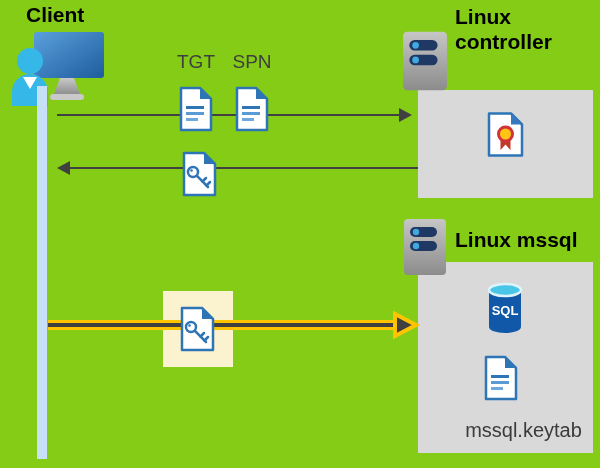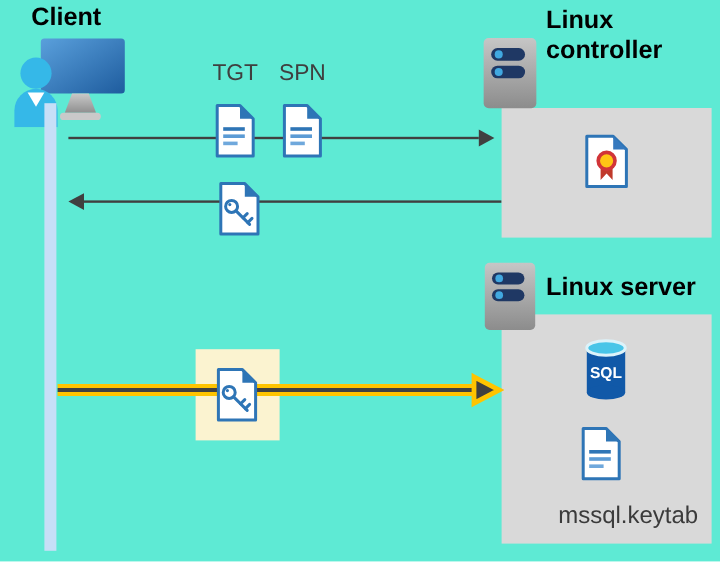--- a/index.html
+++ b/index.html
@@ -1,17 +1,17 @@
 <!DOCTYPE html>
 <html><head>
 <meta charset="utf-8">
 <style>
   html,body{margin:0;padding:0;background:#fff;}
   #canvas{
-    position:relative;width:600px;height:468px;background:#5eead4;overflow:hidden;
+    position:relative;width:600px;height:468px;background:#84cc16;overflow:hidden;
     font-family:"Liberation Sans",sans-serif;
   }
   .abs{position:absolute;}
   .heading{font-weight:bold;font-size:21px;color:#000;line-height:25px;}
   .small-label{font-size:19px;color:#3f3f3f;}
   .gray-box{background:#d9d9d9;}
   .client-line{background:#c7dff7;}
   .hline{background:#404040;height:2px;}
   .arrow-right{width:0;height:0;border-top:7px solid transparent;border-bottom:7px solid transparent;border-left:13px solid #404040;}
   .arrow-left{width:0;height:0;border-top:7px solid transparent;border-bottom:7px solid transparent;border-right:13px solid #404040;}
@@ -115,21 +115,21 @@
         <stop offset="0" stop-color="#c6c6c6"></stop>
           <stop offset="1" stop-color="#8c8c8c"></stop>
       </linearGradient>
     </defs>
     <rect x="1" y="1" width="42" height="56" rx="4" fill="url(#gradSrv2)"></rect>
     <rect x="7" y="9" width="27" height="10" rx="5" fill="#1f3864"></rect>
     <circle cx="13" cy="14" r="3.2" fill="#41a8e0"></circle>
     <rect x="7" y="23" width="27" height="10" rx="5" fill="#1f3864"></rect>
     <circle cx="13" cy="28" r="3.2" fill="#41a8e0"></circle>
   </svg>
-  <div class="abs heading" style="left:455px;top:227px;width:140px;white-space:nowrap;">Linux server</div>
+  <div class="abs heading" style="left:455px;top:227px;width:140px;white-space:nowrap;">Linux mssql</div>
 
   <svg class="abs" style="left:487px;top:282px;" width="36" height="52" viewBox="0 0 36 52">
     <rect x="2" y="8" width="32" height="37" fill="#1159a8"></rect>
     <ellipse cx="18" cy="45" rx="16" ry="6" fill="#1159a8"></ellipse>
     <ellipse cx="18" cy="8" rx="16" ry="6" fill="#49c5e8" stroke="#ddf3fa" stroke-width="2.5"></ellipse>
     <text x="18" y="33" text-anchor="middle" font-family="Liberation Sans, sans-serif" font-size="13" font-weight="bold" fill="#ffffff">SQL</text>
   </svg>
 
   <svg class="abs" style="left:482px;top:354px;" width="38" height="48" viewBox="0 0 38 48">
     <path d="M4,3 H23 L34,14 V45 H4 Z" fill="#ffffff" stroke="#2e75b6" stroke-width="2.5" stroke-linejoin="round"></path>

